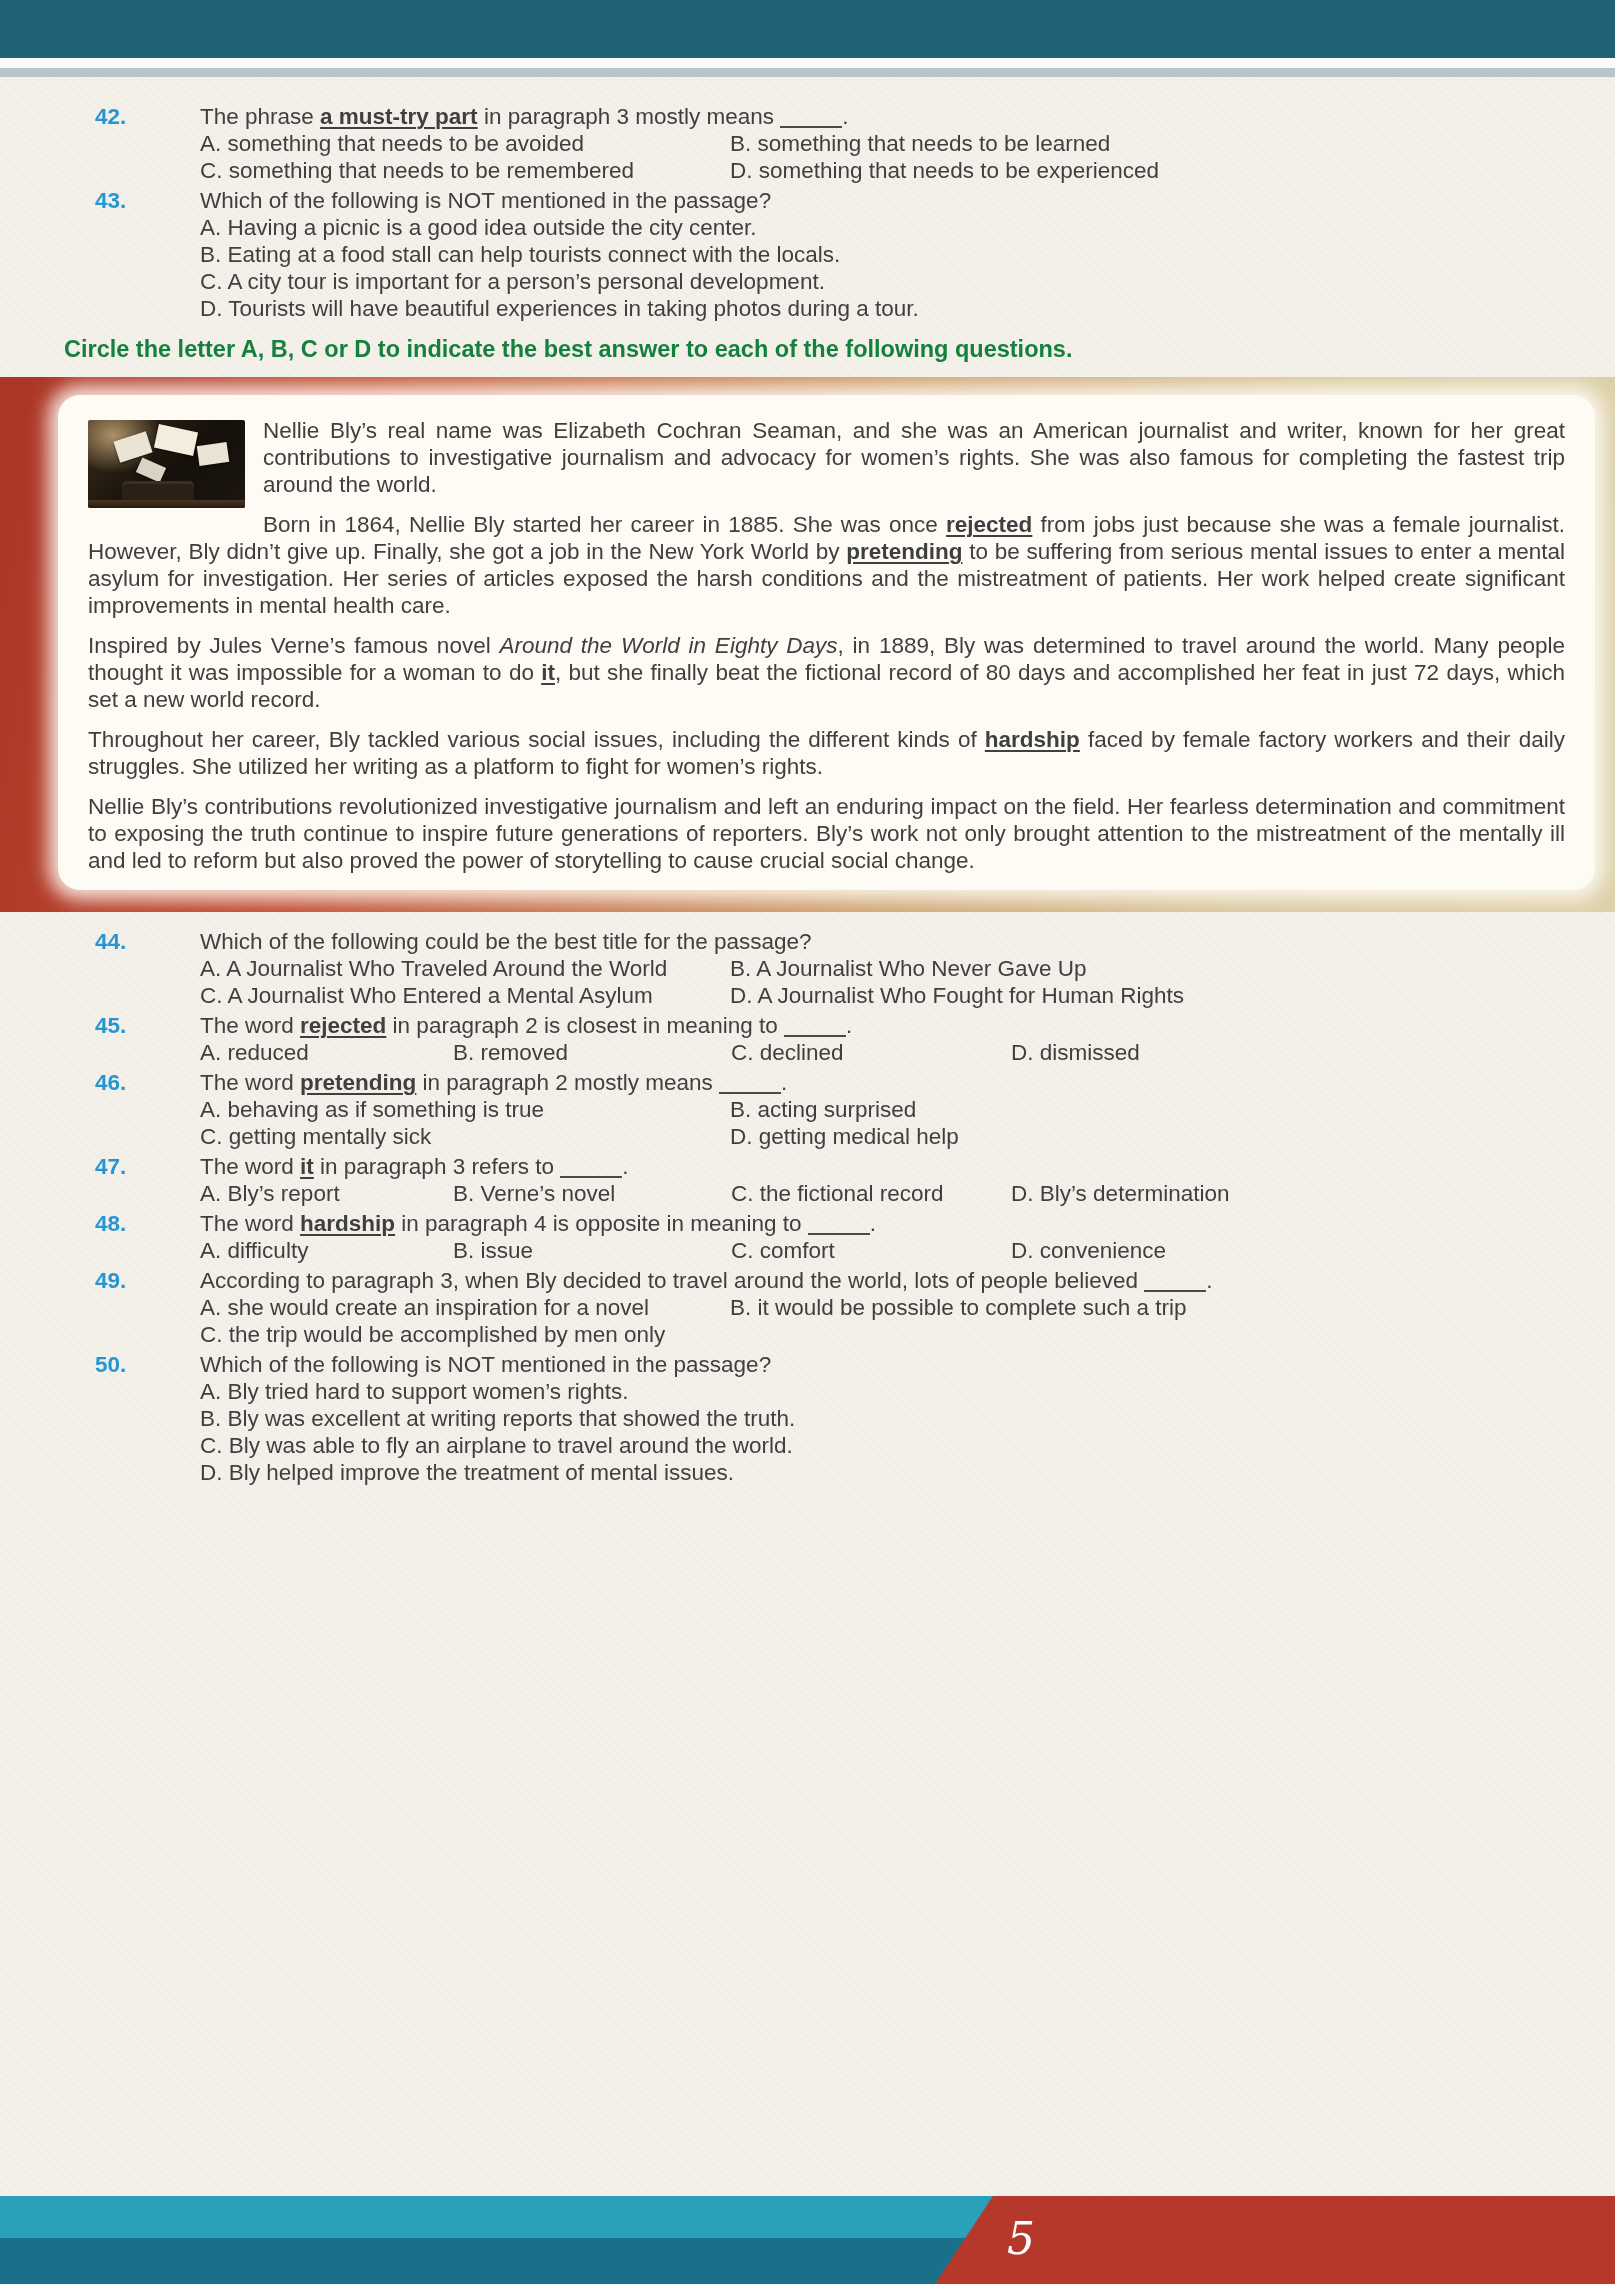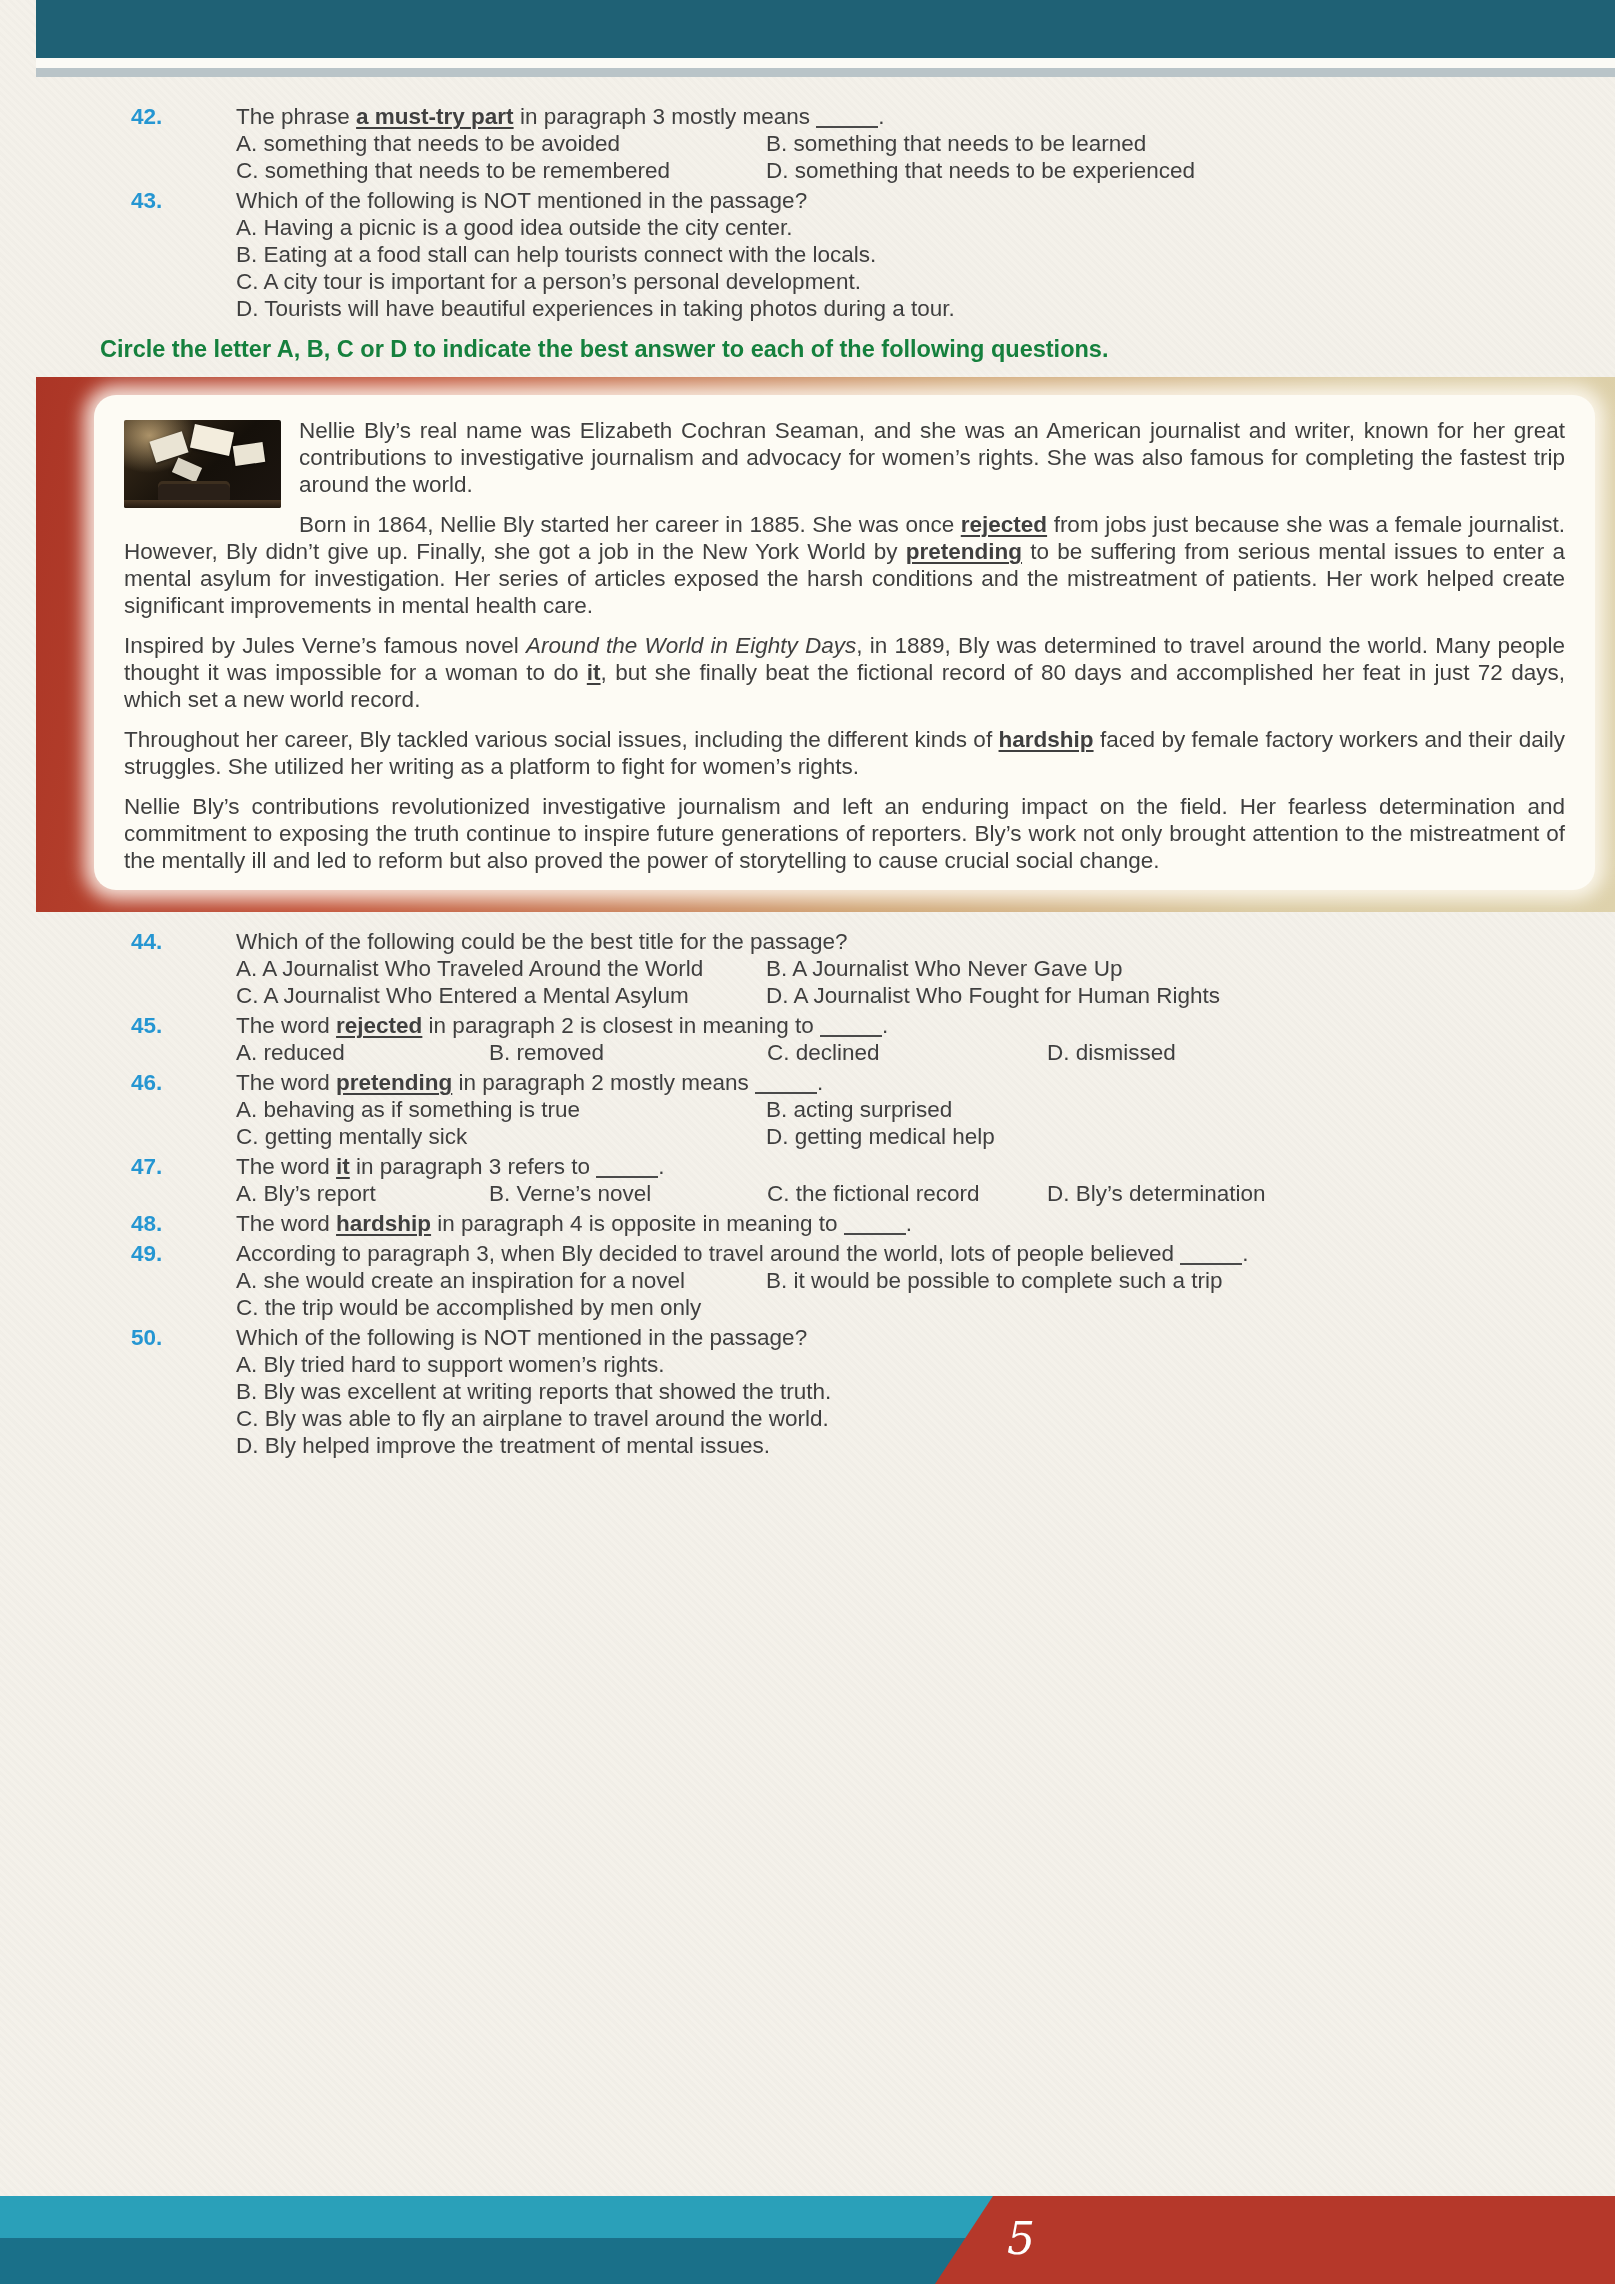--- a/index.html
+++ b/index.html
@@ -7,21 +7,21 @@
   body {
     height:2284px;
     font-family:"Liberation Sans", sans-serif;
     color:#3f3f3f;
     background:
       repeating-linear-gradient(45deg, rgba(0,0,0,0.012) 0 3px, rgba(255,255,255,0.012) 3px 6px),
       #f4f1ea;
     position:relative;
     overflow:hidden;
   }
-  .page { position:relative; width:1615px; height:2284px;padding-left:36px; }
+  .page { position:relative; width:1615px; height:2284px; }
 
   
   .topbar  { height:58px; background:#1f6175; }
   .topgap  { height:10px; background:#fbfaf5; }
   .topstrip{ height:9px;  background:#b9c4c8; }
 
   
   .qsection { padding:0 58px 0 95px; }
   #questions-top { margin-top:26px; }
   #questions-bottom { margin-top:16px; }
@@ -207,20 +207,26 @@
               <div class="opt">B. Verne’s novel</div>
               <div class="opt">C. the fictional record</div>
               <div class="opt">D. Bly’s determination</div>
             </div>
           </div>
         </div>
         <div class="question">
           <div class="q-num">48.</div>
           <div class="q-body">
             <div class="q-stem"><span>The word </span><span class="kw">hardship</span><span> in paragraph 4 is opposite in meaning to </span><span class="blank"></span><span>.</span></div>
+            <div class="opts cols4">
+              <div class="opt">A. difficulty</div>
+              <div class="opt">B. issue</div>
+              <div class="opt">C. comfort</div>
+              <div class="opt">D. convenience</div>
+            </div>
           </div>
         </div>
         <div class="question">
           <div class="q-num">49.</div>
           <div class="q-body">
             <div class="q-stem"><span>According to paragraph 3, when Bly decided to travel around the world, lots of people believed </span><span class="blank"></span><span>.</span></div>
             <div class="opts cols2">
               <div class="opt">A. she would create an inspiration for a novel</div>
               <div class="opt">B. it would be possible to complete such a trip</div>
               <div class="opt">C. the trip would be accomplished by men only</div>

